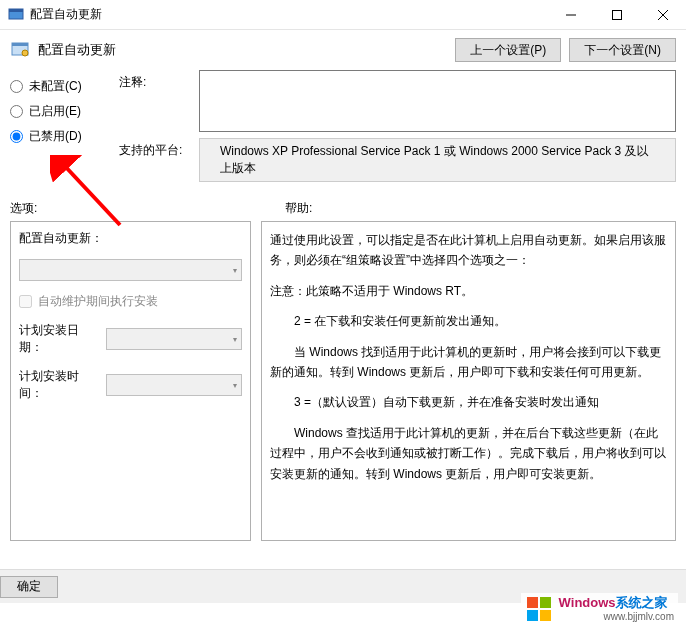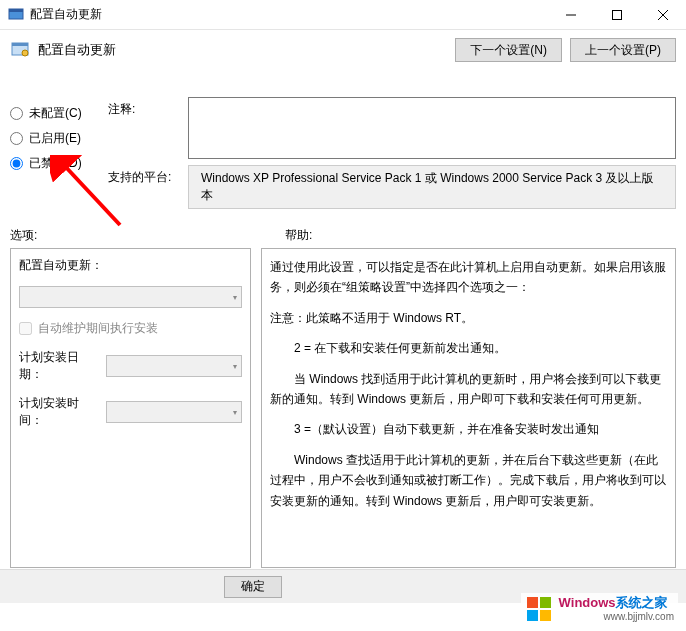--- a/index.html
+++ b/index.html
@@ -50,22 +50,21 @@
     padding: 0 14px;
     background: #e1e1e1;
     border: 1px solid #adadad;
     font-size: 12px;
     cursor: pointer;
     font-family: inherit;
   }
   .main {
     display: flex;
     padding: 0 10px;
-    gap: 10px;
-    margin-top: 27px;
+    gap: 21px;
   }
   .left-col {
     width: 88px;
     flex-shrink: 0;
     padding-top: 8px;
   }
   .radio-row {
     display: flex;
     align-items: center;
     gap: 4px;
@@ -88,21 +87,21 @@
     background: #fff;
     resize: none;
     font-family: inherit;
     font-size: 12px;
     padding: 2px 4px;
   }
   .platform-box {
     flex: 1;
     border: 1px solid #ccc;
     background: #f0f0f0;
-    padding: 4px 12px;
+    padding: 4px 20px;
     font-size: 12px;
     min-height: 36px;
   }
   .section-labels {
     display: flex;
     padding: 12px 10px 4px 10px;
   }
   .section-labels .lbl-options { width: 275px; }
   .panels {
     display: flex;
@@ -172,21 +171,21 @@
   .watermark .wtext .url { font-size: 10px; color: #666; margin-left: 45px; }
   .bottom-bar {
     position: absolute;
     left: 0; right: 0;
     bottom: 28px;
     height: 34px;
     background: #f0f0f0;
     border-top: 1px solid #ddd;
     display: flex;
     align-items: center;
-    justify-content: center;
+    justify-content: flex-start;
     padding-right: 180px;
   }
   .ok-btn {
     height: 22px;
     padding: 0 16px;
     background: #e1e1e1;
     border: 1px solid #adadad;
     font-size: 12px;
     cursor: pointer;
     font-family: inherit;
@@ -225,22 +224,22 @@
 
 <div class="toolbar">
   <span class="app-icon2">
     <svg viewBox="0 0 20 20">
         <rect x="2" y="3" width="16" height="12" fill="#c8dff5" stroke="#5a8fc7"></rect>
         <rect x="2" y="3" width="16" height="3" fill="#5a8fc7"></rect>
         <circle cx="15" cy="13" r="3" fill="#f0c040" stroke="#b08000"></circle>
       </svg>
   </span>
   <span class="toolbar-title">配置自动更新</span>
+  <button class="nav-btn"><span>上一个设置(P)</span></button>
   <button class="nav-btn"><span>下一个设置(N)</span></button>
-  <button class="nav-btn"><span>上一个设置(P)</span></button>
 </div>
 
 <div class="main">
   <div class="left-col">
     <label class="radio-row">
       <input type="radio" name="cfg" style="">
       <span>未配置(C)</span>
     </label>
     <label class="radio-row">
       <input type="radio" name="cfg" style="">

